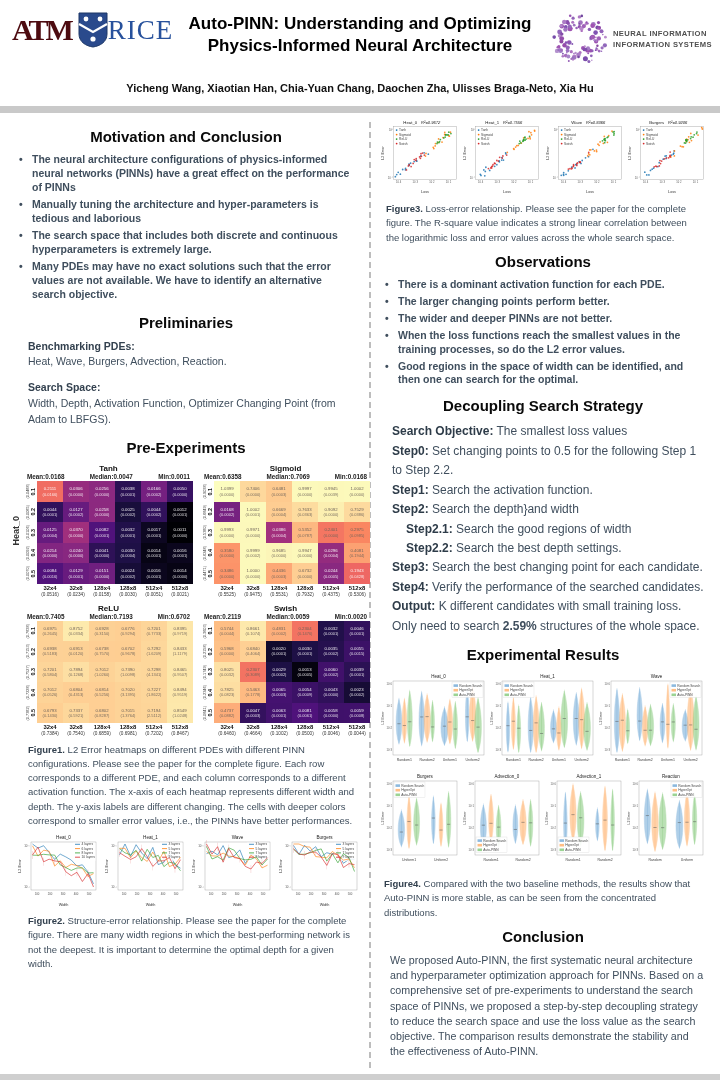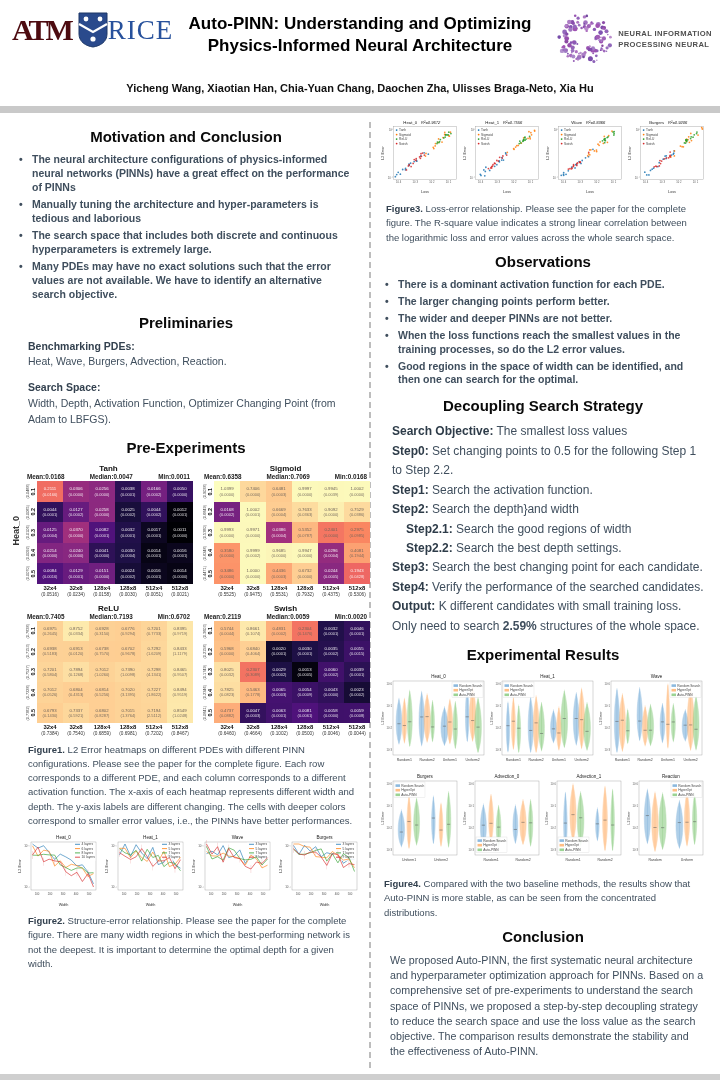--- a/index.html
+++ b/index.html
@@ -187,21 +187,21 @@
           <circle cx="10.7" cy="28.6" r="2.4" fill="hsl(285,38%,49%)"></circle>
           <circle cx="23.1" cy="47.7" r="2.1" fill="hsl(274,38%,61%)"></circle>
           <circle cx="32.9" cy="16.1" r="2.1" fill="hsl(283,38%,55%)"></circle>
           <circle cx="21.5" cy="47.8" r="1.0" fill="hsl(269,38%,59%)"></circle>
           <circle cx="16.7" cy="37.5" r="2.1" fill="hsl(274,38%,56%)"></circle>
           <circle cx="48.6" cy="17.3" r="1.2" fill="hsl(284,38%,48%)"></circle>
           <circle cx="7.5" cy="39.9" r="1.2" fill="hsl(273,38%,59%)"></circle>
         </svg>
       <div class="nips-text">
         <div>NEURAL INFORMATION</div>
-        <div>PROCESSING NEURAL</div>
+        <div>INFORMATION SYSTEMS</div>
       </div>
     </div>
     <div class="authors">Yicheng Wang, Xiaotian Han, Chia-Yuan Chang, Daochen Zha, Ulisses Braga-Neto, Xia Hu</div>
   </div>
 
   <div class="band-top"></div>
   <div class="divider"></div>
   <div class="band-bottom"></div>
 
   <div class="col-left">

